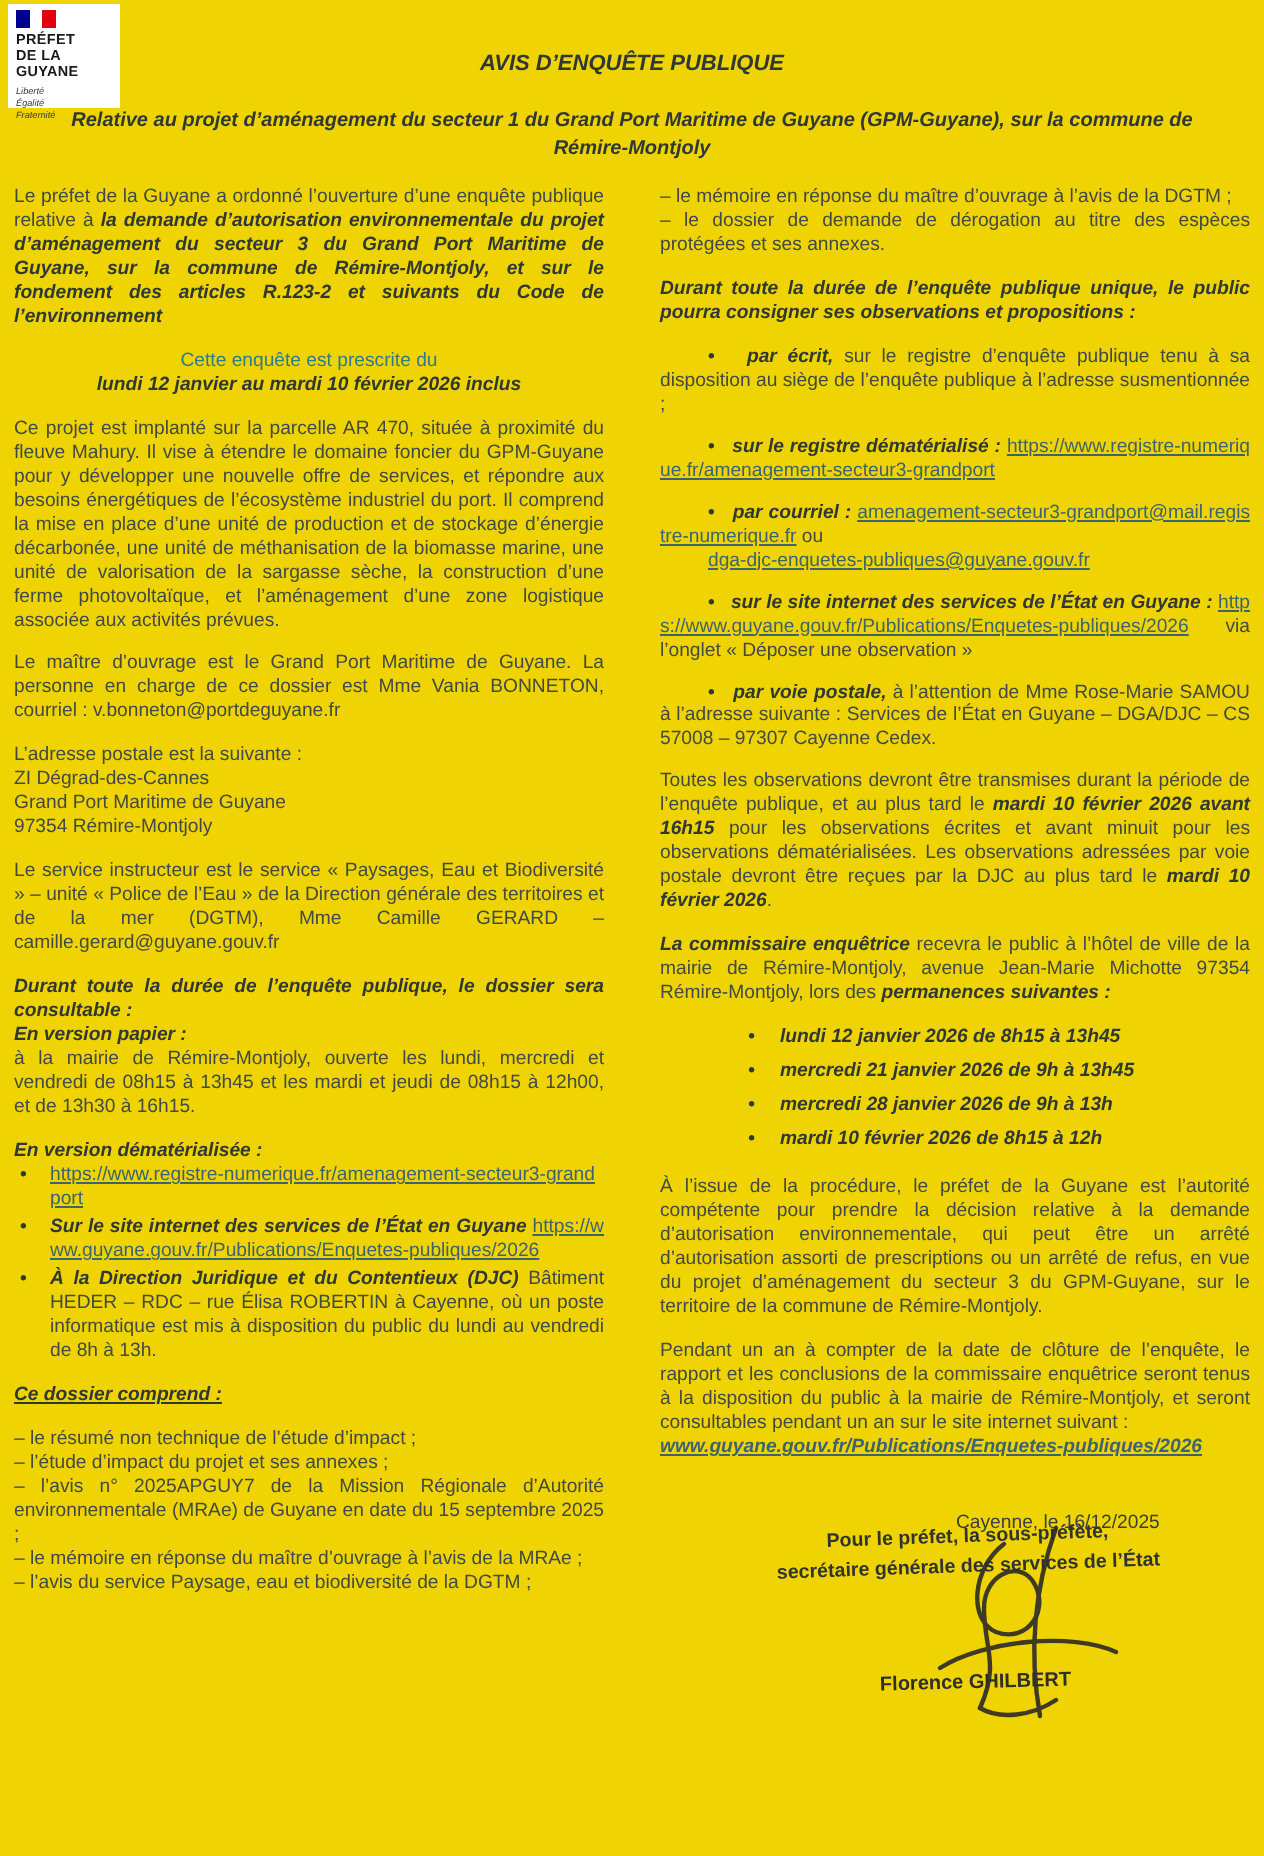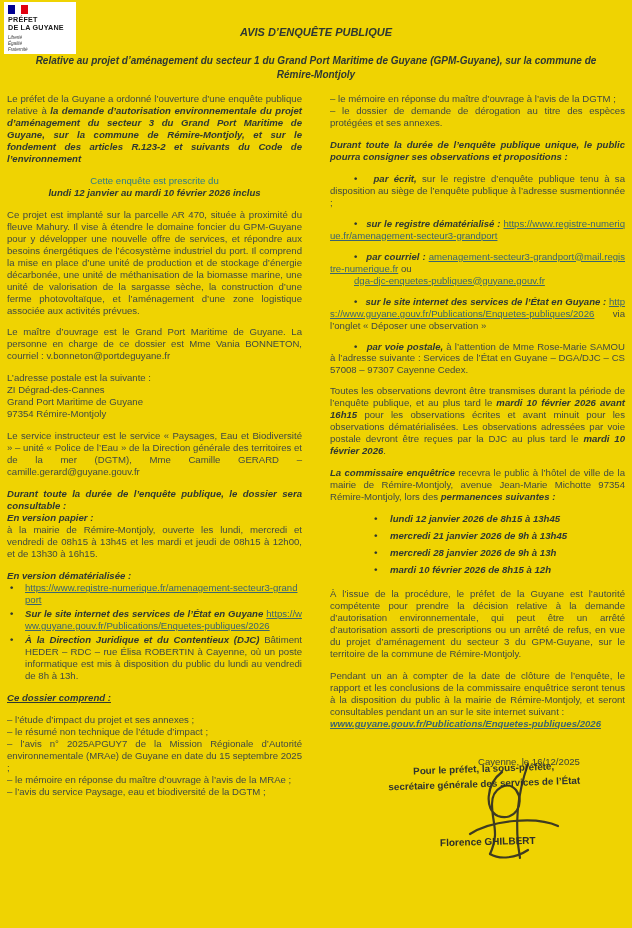--- a/index.html
+++ b/index.html
@@ -3,21 +3,21 @@
 <meta charset="utf-8">
 <style>
   html,body { margin:0; padding:0; background:#888; }
   .page {
     position:relative; width:632px; height:928px; margin:0 auto;
     background:#EFD302; overflow:hidden;
     font-family:"Liberation Sans", sans-serif;
     color:#414A44; font-size:9.6px; line-height:1.25;
   }
   
-  .logo-box { position:absolute; top:2px; left:4px; width:72px; height:52px;
+  .logo-box { position:absolute; top:2px; left:4px; width:56px; height:52px;
     background:#fff; padding:3px 3px 2px 4px; box-sizing:border-box; }
   .flag { display:flex; width:20px; height:9px; margin-bottom:2px; }
   .flag .b { flex:1; }
   .logo-t { font-weight:bold; color:#1a1a1a; font-size:7.2px; line-height:1.12; letter-spacing:.2px; }
   .motto { font-style:italic; color:#3a3a3a; font-size:4.6px; line-height:1.25; margin-top:3px; }
   
   .doc-title { text-align:center; font-weight:bold; font-style:italic;
     color:#2F3833; font-size:11px; padding-top:26px; }
   .doc-sub { text-align:center; font-weight:bold; font-style:italic;
     color:#2F3833; font-size:10px; line-height:1.45; margin:14px 26px 0; }
@@ -120,22 +120,22 @@
         <div class="lb">
           <span class="bi">À la Direction Juridique et du Contentieux (DJC)</span><span> Bâtiment HEDER – RDC – rue Élisa ROBERTIN à Cayenne, où un poste informatique est mis à disposition du public du lundi au vendredi de 8h à 13h.</span>
         </div>
       </div>
 
       <div class="blk">
         <span class="biu">Ce dossier comprend :</span>
       </div>
 
       <div class="blk">
+        <div class="j">– le résumé non technique de l’étude d’impact ;</div>
         <div class="j">– l’étude d’impact du projet et ses annexes ;</div>
-        <div class="j">– le résumé non technique de l’étude d’impact ;</div>
         <div class="j">– l’avis n° 2025APGUY7 de la Mission Régionale d’Autorité environnementale (MRAe) de Guyane en date du 15 septembre 2025 ;</div>
         <div class="j">– le mémoire en réponse du maître d’ouvrage à l’avis de la MRAe ;</div>
         <div class="j">– l’avis du service Paysage, eau et biodiversité de la DGTM ;</div>
       </div>
 
     </div>
 
     <div class="col">
 
       <div class="blk">

